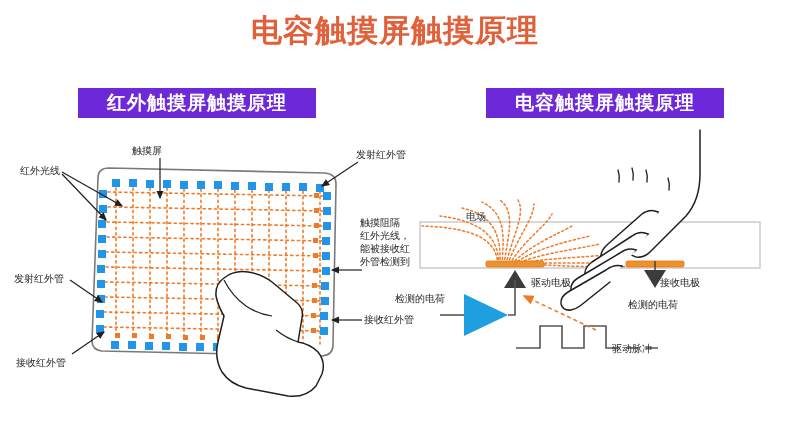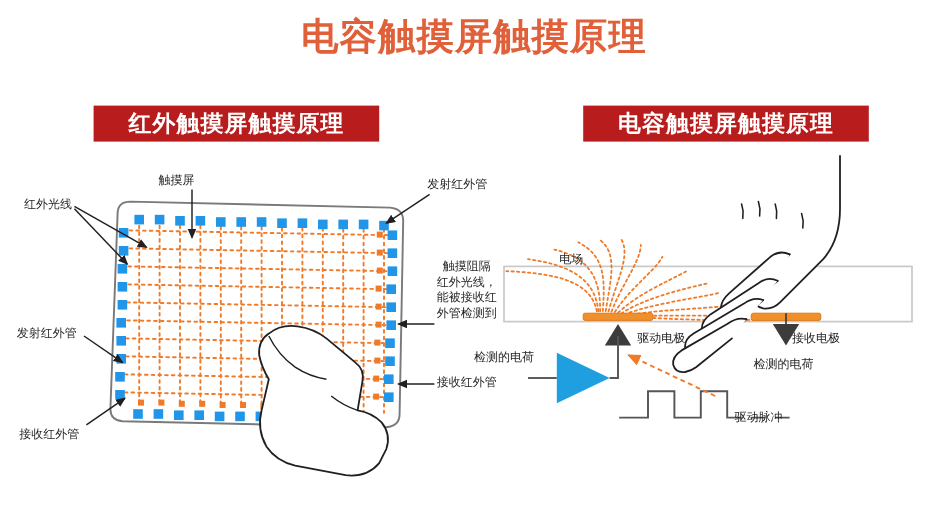--- a/index.html
+++ b/index.html
@@ -4,33 +4,33 @@
 <style>
   html,body{margin:0;padding:0;background:#fff;}
   body{width:790px;height:423px;overflow:hidden;
        font-family:"Liberation Sans","DejaVu Sans",sans-serif;}
   .page{position:relative;width:790px;height:423px;background:#ffffff;}
 
   .title{position:absolute;left:0;top:12px;width:790px;text-align:center;
          font-size:31px;font-weight:bold;color:#e0603a;letter-spacing:1px;
          line-height:38px;}
 
-  .banner{position:absolute;height:30px;background:#b91c1c;color:#ffffff;
+  .banner{position:absolute;height:30px;background:#6d28d9;color:#ffffff;
           font-size:19px;font-weight:bold;display:flex;align-items:center;
           justify-content:center;letter-spacing:1px;}
   .banner-left{left:78px;top:88px;width:238px;}
   .banner-right{left:450px;top:88px;width:238px;margin-left:36px;}
 
   .panel{position:absolute;}
   .panel-left{left:10px;top:130px;width:380px;height:270px;}
   .panel-right{left:400px;top:130px;width:385px;height:270px;}
 
   .lbl{position:absolute;font-size:10px;color:#231f20;line-height:13px;
        white-space:nowrap;}
-  .lbl.multi{white-space:normal;text-align:center;}
+  .lbl.multi{white-space:normal;text-align:left;}
 
   svg{position:absolute;left:0;top:0;overflow:visible;}
 </style>
 </head>
 <body>
 
 <div class="page">
 
   <div class="title">电容触摸屏触摸原理</div>
 

